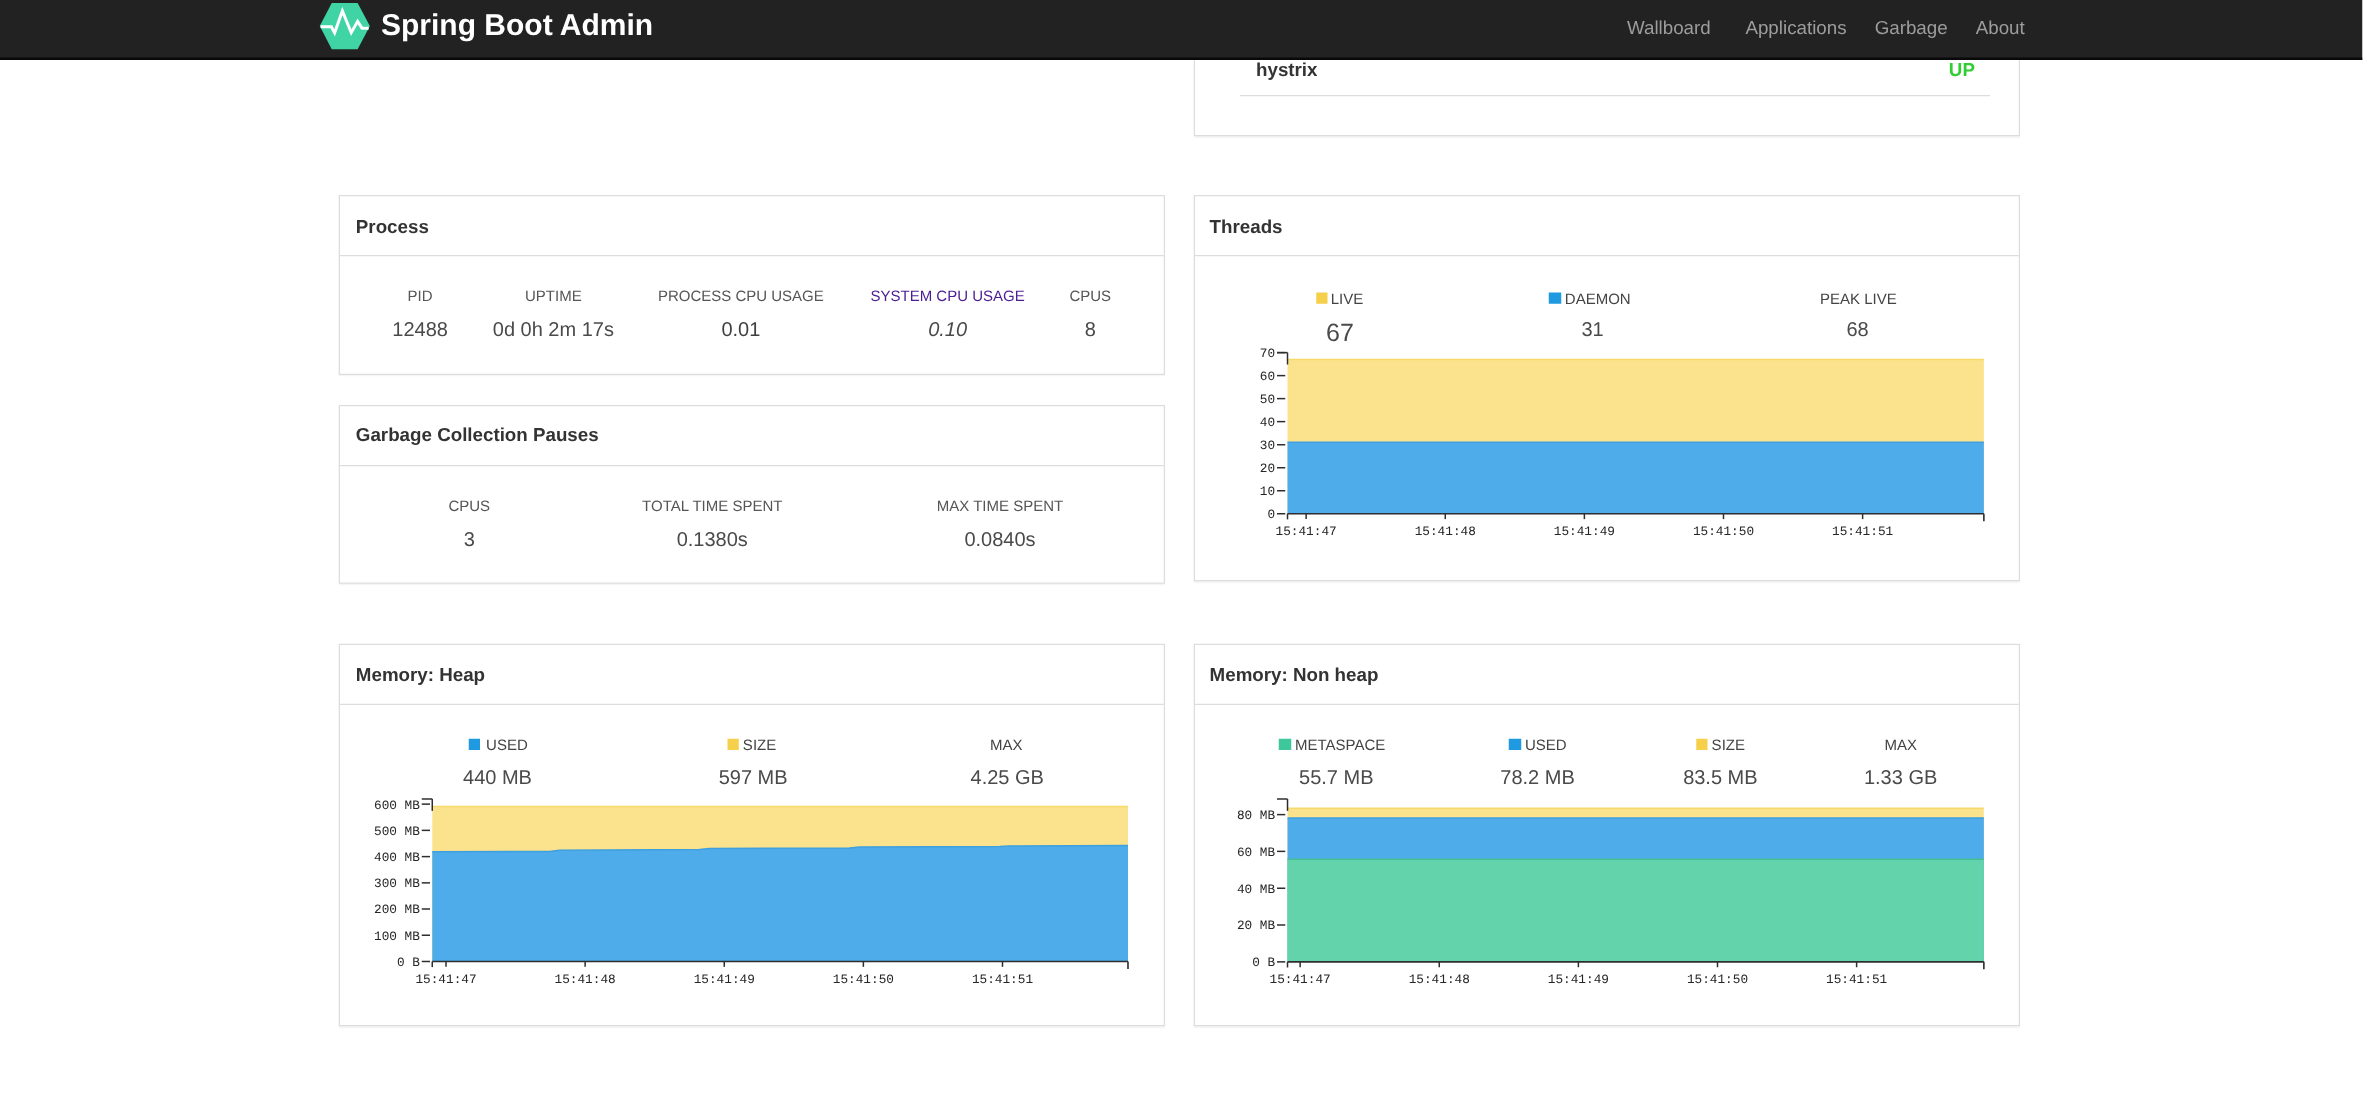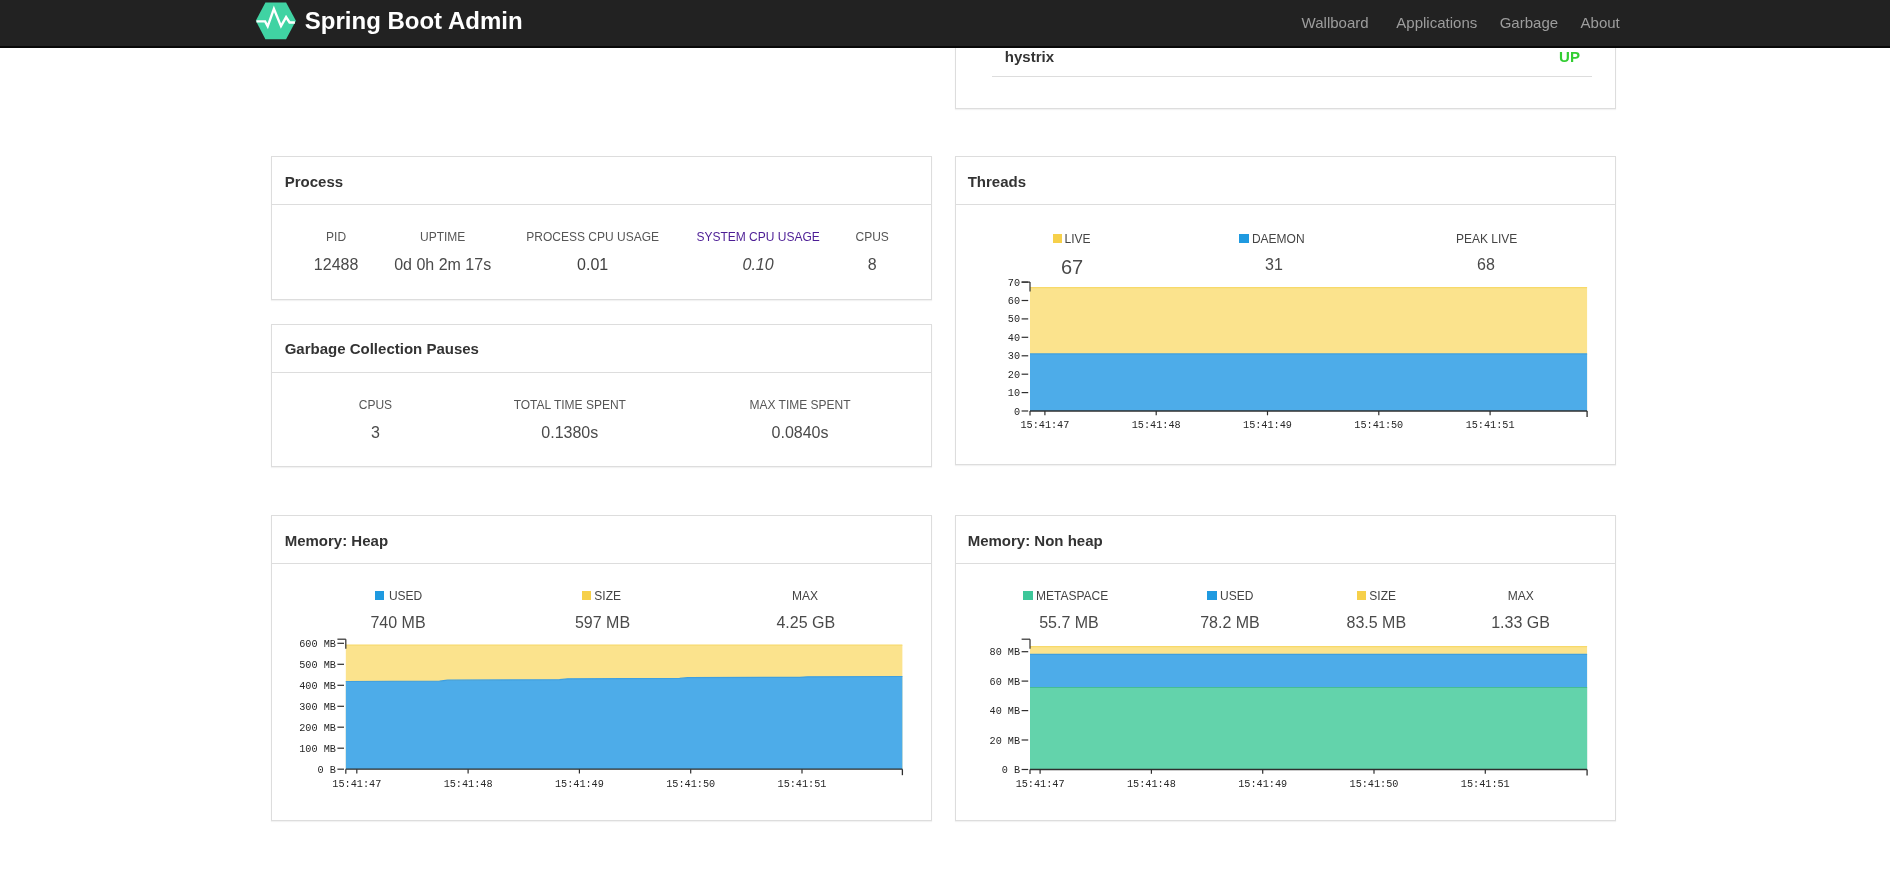--- a/index.html
+++ b/index.html
@@ -50,21 +50,21 @@
 <div class="t" style="left:1251.9px;top:232.5px;font-size:12px;color:#444;">DAEMON</div>
 <div class="t" style="left:1486.7px;top:232.5px;font-size:12px;color:#444;transform:translateX(-50%);">PEAK LIVE</div>
 <div class="t" style="left:1072.0px;top:256.7px;font-size:20px;color:#4a4a4a;transform:translateX(-50%);">67</div>
 <div class="t" style="left:1274.0px;top:256.7px;font-size:16px;color:#4a4a4a;transform:translateX(-50%);">31</div>
 <div class="t" style="left:1486.0px;top:256.7px;font-size:16px;color:#4a4a4a;transform:translateX(-50%);">68</div>
 <div style="position:absolute;left:375.0px;top:591.0px;width:9.3px;height:9.3px;background:#1f9ae0;"></div>
 <div class="t" style="left:388.9px;top:589.8px;font-size:12px;color:#444;">USED</div>
 <div style="position:absolute;left:581.7px;top:591.0px;width:9.3px;height:9.3px;background:#f6d04a;"></div>
 <div class="t" style="left:594.3px;top:589.8px;font-size:12px;color:#444;">SIZE</div>
 <div class="t" style="left:805.0px;top:589.8px;font-size:12px;color:#444;transform:translateX(-50%);">MAX</div>
-<div class="t" style="left:398.0px;top:614.7px;font-size:16px;color:#4a4a4a;transform:translateX(-50%);">740 MB</div>
+<div class="t" style="left:398.0px;top:614.7px;font-size:16px;color:#4a4a4a;transform:translateX(-50%);">440 MB</div>
 <div class="t" style="left:602.5px;top:614.7px;font-size:16px;color:#4a4a4a;transform:translateX(-50%);">597 MB</div>
 <div class="t" style="left:805.8px;top:614.7px;font-size:16px;color:#4a4a4a;transform:translateX(-50%);">4.25 GB</div>
 <div style="position:absolute;left:1023.3px;top:591.0px;width:9.3px;height:9.3px;background:#3ec79a;"></div>
 <div class="t" style="left:1036.0px;top:589.8px;font-size:12px;color:#444;">METASPACE</div>
 <div style="position:absolute;left:1207.3px;top:591.0px;width:9.3px;height:9.3px;background:#1f9ae0;"></div>
 <div class="t" style="left:1220.0px;top:589.8px;font-size:12px;color:#444;">USED</div>
 <div style="position:absolute;left:1356.7px;top:591.0px;width:9.3px;height:9.3px;background:#f6d04a;"></div>
 <div class="t" style="left:1369.3px;top:589.8px;font-size:12px;color:#444;">SIZE</div>
 <div class="t" style="left:1520.7px;top:589.8px;font-size:12px;color:#444;transform:translateX(-50%);">MAX</div>
 <div class="t" style="left:1069.0px;top:614.7px;font-size:16px;color:#4a4a4a;transform:translateX(-50%);">55.7 MB</div>

